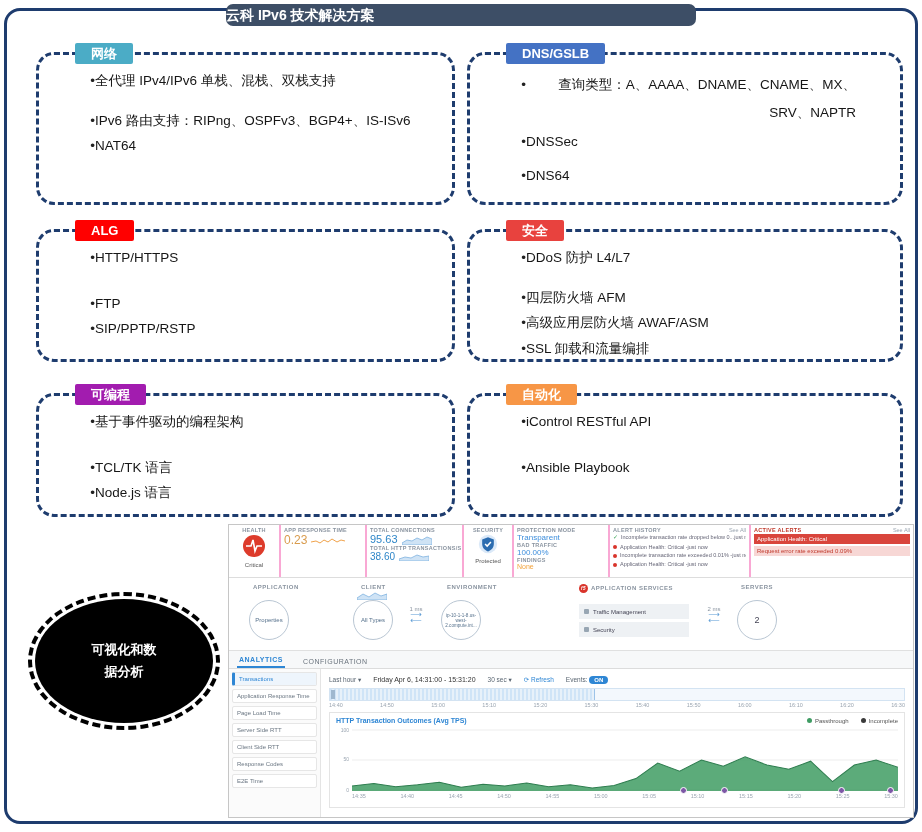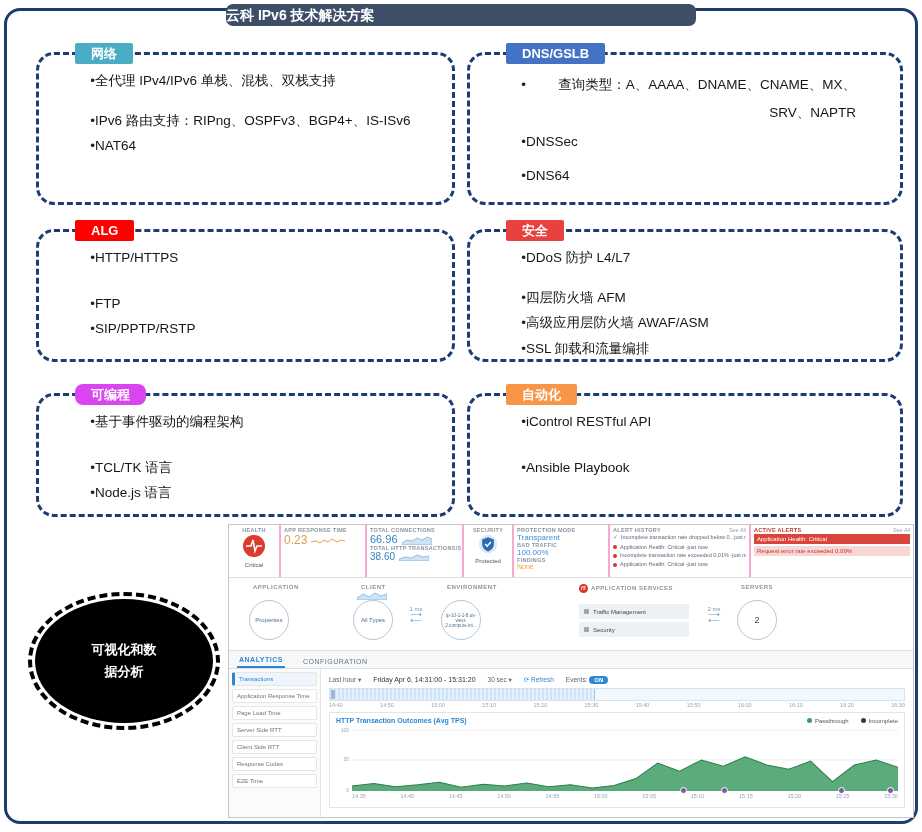--- a/index.html
+++ b/index.html
@@ -199,21 +199,21 @@
           <span>高级应用层防火墙 AWAF/ASM</span>
         </li>
       <li>
           <span class="dot">•</span>
           <span>SSL 卸载和流量编排</span>
         </li>
     </ul>
   </section>
 
   <section class="box b4">
-    <div class="tab" style="background: #d946ef; border-radius: 8px;">可编程</div>
+    <div class="tab" style="background: #a21caf;">可编程</div>
     <ul class="bullets">
       <li class="mb26">
           <span class="dot">•</span>
           <span>基于事件驱动的编程架构</span>
         </li>
       <li class="mb6">
           <span class="dot">•</span>
           <span>TCL/TK 语言</span>
         </li>
       <li>
@@ -259,21 +259,21 @@
           <span class="big">0.23</span>
           <svg width="34" height="13" viewBox="0 0 34 13">
             <polyline points="0,8 5,7 9,9 13,6 17,8 21,5 26,8 30,6 34,7" fill="none" stroke="#f0a24a" stroke-width="1"></polyline>
           </svg>
         </div>
       </div>
 
       <div class="sec s-conn">
         <div class="lab">TOTAL CONNECTIONS</div>
         <div class="metric-row">
-          <span class="big">66.96</span>
+          <span class="big">95.63</span>
           <svg width="30" height="11" viewBox="0 0 30 11">
             <path d="M0 9 L5 6 L10 7 L15 4 L20 6 L25 3 L30 5 V11 H0 Z" fill="#cfe3f5" stroke="#7fb3e0" stroke-width="0.8"></path>
           </svg>
         </div>
         <div class="lab">TOTAL HTTP TRANSACTIONS/S</div>
         <div class="metric-row">
           <span class="big2">38.60</span>
           <svg width="30" height="9" viewBox="0 0 30 9">
             <path d="M0 7 L6 5 L12 6 L18 3 L24 5 L30 4 V9 H0 Z" fill="#cfe3f5" stroke="#7fb3e0" stroke-width="0.8"></path>
           </svg>

